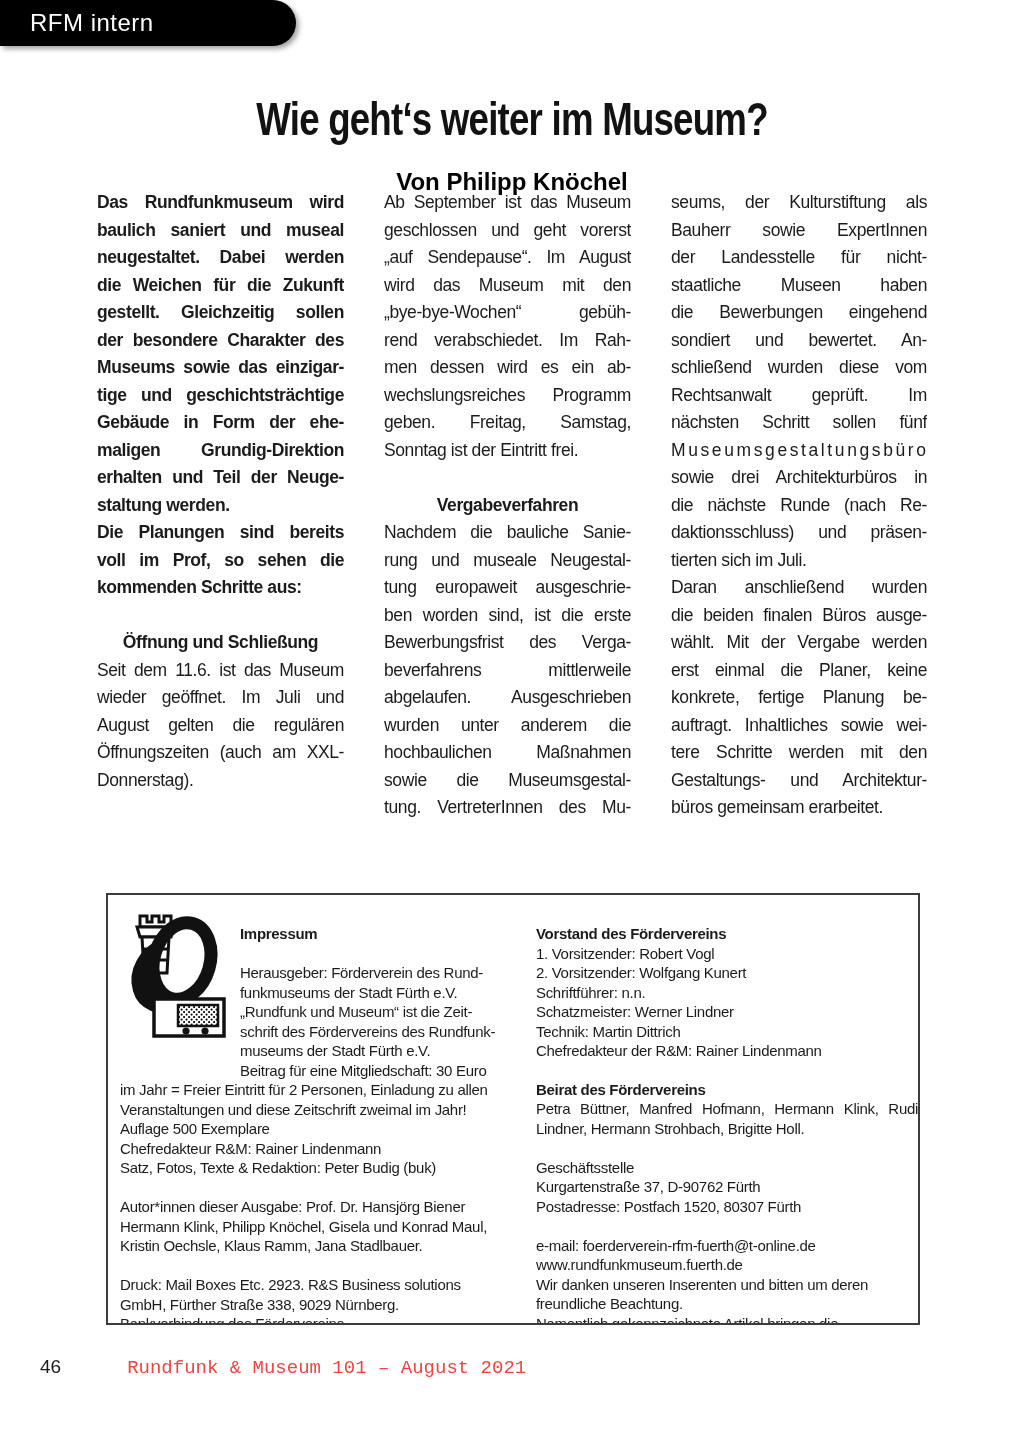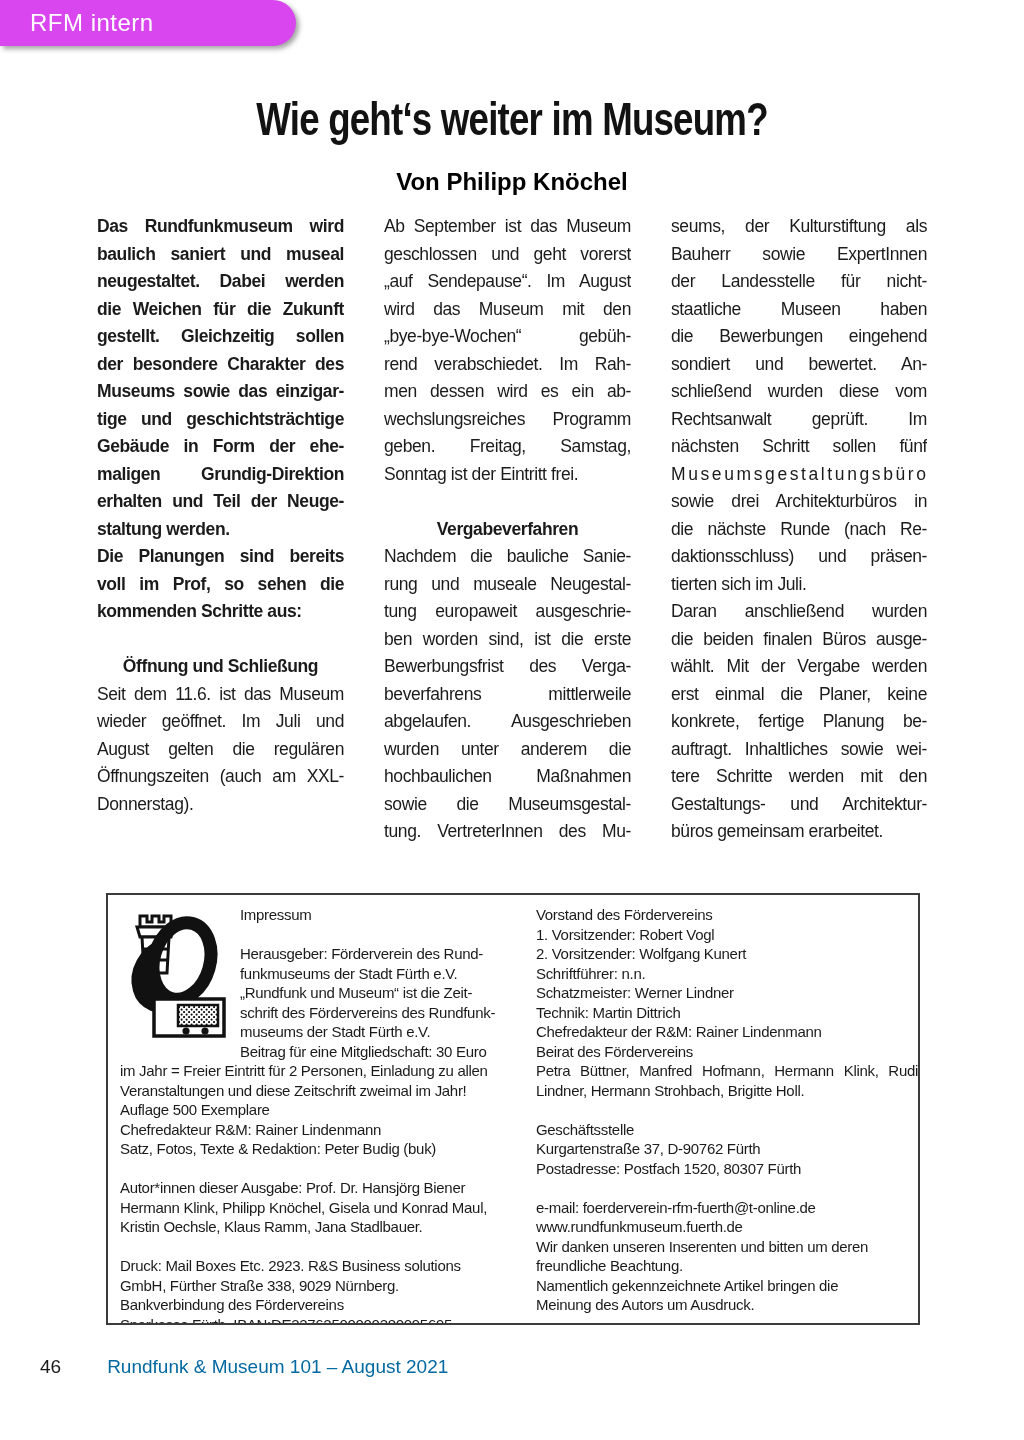--- a/index.html
+++ b/index.html
@@ -24,21 +24,21 @@
     text-align:center;font-weight:700;font-size:47px;line-height:50px;
     transform:scaleX(.78);transform-origin:center;
     letter-spacing:-1px;color:#121212;white-space:nowrap;
   }
   .byline{
     position:absolute;top:168px;left:0;width:1024px;
     text-align:center;font-weight:700;font-size:24px;color:#000000;
   }
   
   .cols{
-    position:absolute;top:213px;left:97px;width:830px;
+    position:absolute;top:189px;left:97px;width:830px;
     display:flex;gap:40px;
   }
   .col{width:256px;font-size:17.5px;line-height:27.5px;letter-spacing:-0.4px;}
   .ln{min-height:27.5px;overflow:hidden;}
   .col .x{height:27.5px;}
   .bj{font-weight:700;text-align:justify;text-align-last:justify;}
   .bl{font-weight:700;text-align:left;}
   .j{text-align:justify;text-align-last:justify;}
   .l{text-align:left;}
   .cb{text-align:center;font-weight:700;}
@@ -47,37 +47,37 @@
   .imp-box{
     position:absolute;top:893px;left:106px;width:814px;height:432px;
     border:2px solid #3c3c3c;box-sizing:border-box;
     display:flex;overflow:hidden;
   }
   .imp-col{font-size:15px;line-height:19.5px;letter-spacing:-0.3px;}
   .imp-left{width:402px;padding:10px 0 0 12px;}
   .imp-right{width:384px;padding:10px 0 0 16px;}
   .imp-col .ln{min-height:19.5px;overflow:visible;}
   .imp-col .x{height:19px;}
-  .b{font-weight:400;}
+  .b{font-weight:700;margin-top:19px;}
   .jn{text-align:justify;text-align-last:justify;}
   .logo{
     float:left;width:108px;height:126px;margin:8px 12px 22px 0;
   }
   
   .footer{
     position:absolute;top:1356px;left:40px;width:900px;
     display:flex;align-items:baseline;font-size:19px;
   }
   .pageno{font-weight:400;}
-  .issue{margin-left:46px;font-weight:400;color:#0369a1;}
+  .issue{margin-left:66px;font-weight:400;color:#ef4444;font-family:Liberation Mono, monospace;}
 </style>
 </head>
 <body>
 
-<div class="tab" style="background: #d946ef;">
+<div class="tab" style="background: #000000;">
   <span>RFM intern</span>
 </div>
 
 <div class="title">Wie geht‘s weiter im Museum?</div>
 <div class="byline">Von Philipp Knöchel</div>
 
 <div class="cols">
   <div class="col">
       <div class="ln bj">Das Rundfunkmuseum wird</div>
       <div class="ln bj">baulich saniert und museal</div>

